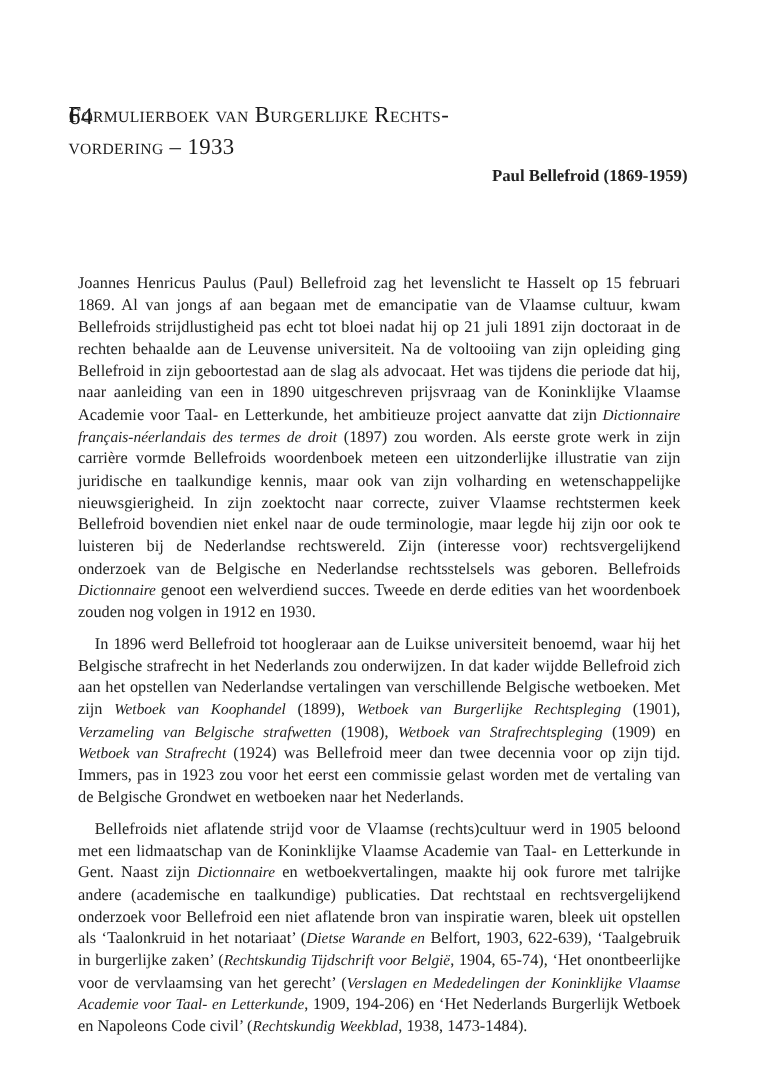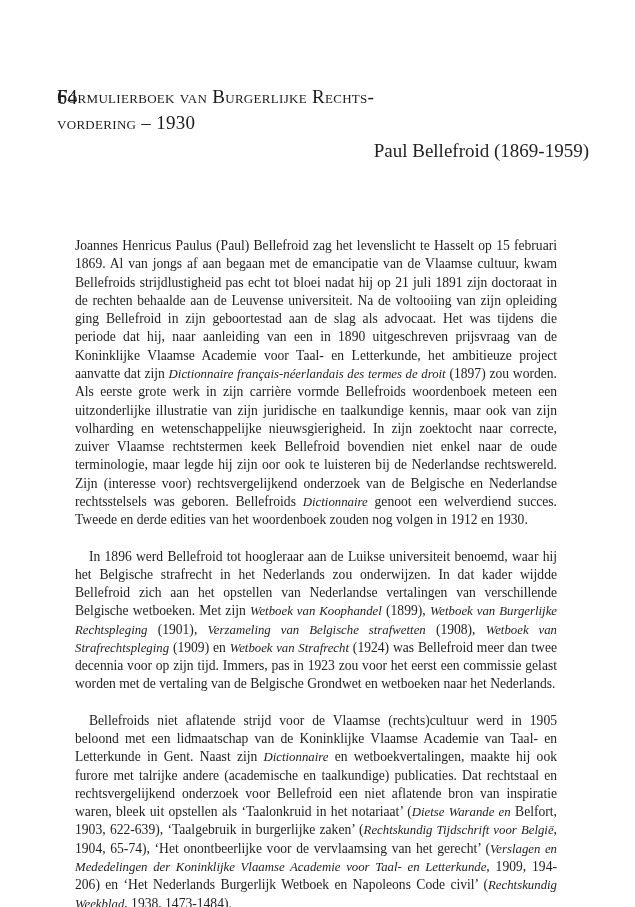--- a/index.html
+++ b/index.html
@@ -6,41 +6,41 @@
     body { width: 635px; height: 907px; position: relative; overflow: hidden; color: #1f1f1f; }
     .heading {
       position: absolute; left: 57px; top: 84px; width: 520px;
       font-family: "Liberation Serif", "DejaVu Serif", serif;
       font-size: 19px; line-height: 26px; letter-spacing: 0.3px;
       font-variant: small-caps; color: #1a1a1a;
     }
     .heading .num { position: absolute; left: 0; top: 0; font-variant: normal; font-size: 20px; }
     .heading .title { display: block; }
     .author {
-      position: absolute; right: 46px; top: 140px;
+      position: absolute; right: 62px; top: 140px;
       font-family: "Liberation Serif", "DejaVu Serif", serif;
-      font-size: 19px; color: #222;
+      font-size: 14px; color: #222; font-weight: bold;
     }
     .body {
       position: absolute; left: 57px; top: 219px; width: 518px;
       font-family: "Liberation Serif", "DejaVu Serif", serif;
       font-size: 13.6px; line-height: 18.28px; color: #222;
       text-align: justify;
     }
-    .body p { margin: 18px; }
+    .body p { margin: 8px; }
     .body p.indent { text-indent: 14px; }
     .body i { font-style: italic; font-size: 12.8px; }
   </style>
 </head>
 <body>
 
 <div class="heading">
   <span class="num">64</span>
   <span class="title">Formulierboek van Burgerlijke Rechts-</span>
-  <span class="title">vordering – 1930</span>
+  <span class="title">vordering – 1933</span>
 </div>
 
 <div class="author">Paul Bellefroid (1869-1959)</div>
 
 <div class="body">
   <p><span>Joannes Henricus Paulus (Paul) Bellefroid zag het levenslicht te Hasselt op 15 februari 1869. Al van jongs af aan begaan met de emancipatie van de Vlaamse cultuur, kwam Bellefroids strijdlustigheid pas echt tot bloei nadat hij op 21 juli 1891 zijn doctoraat in de rechten behaalde aan de Leuvense universiteit. Na de voltooiing van zijn opleiding ging Bellefroid in zijn geboortestad aan de slag als advocaat. Het was tijdens die periode dat hij, naar aanleiding van een in 1890 uitgeschreven prijsvraag van de Koninklijke Vlaamse Academie voor Taal- en Letterkunde, het ambitieuze project aanvatte dat zijn </span><i>Dictionnaire français-néerlandais des termes de droit</i><span> (1897) zou worden. Als eerste grote werk in zijn carrière vormde Bellefroids woordenboek meteen een uitzonderlijke illustratie van zijn juridische en taalkundige kennis, maar ook van zijn volharding en wetenschappelijke nieuwsgierigheid. In zijn zoektocht naar correcte, zuiver Vlaamse rechtstermen keek Bellefroid bovendien niet enkel naar de oude terminologie, maar legde hij zijn oor ook te luisteren bij de Nederlandse rechtswereld. Zijn (interesse voor) rechtsvergelijkend onderzoek van de Belgische en Nederlandse rechtsstelsels was geboren. Bellefroids </span><i>Dictionnaire</i><span> genoot een welverdiend succes. Tweede en derde edities van het woordenboek zouden nog volgen in 1912 en 1930.</span></p>
   <p class="indent"><span>In 1896 werd Bellefroid tot hoogleraar aan de Luikse universiteit benoemd, waar hij het Belgische strafrecht in het Nederlands zou onderwijzen. In dat kader wijdde Bellefroid zich aan het opstellen van Nederlandse vertalingen van verschillende Belgische wetboeken. Met zijn </span><i>Wetboek van Koophandel</i><span> (1899), </span><i>Wetboek van Burgerlijke Rechtspleging</i><span> (1901), </span><i>Verzameling van Belgische strafwetten</i><span> (1908), </span><i>Wetboek van Strafrechtspleging</i><span> (1909) en </span><i>Wetboek van Strafrecht</i><span> (1924) was Bellefroid meer dan twee decennia voor op zijn tijd. Immers, pas in 1923 zou voor het eerst een commissie gelast worden met de vertaling van de Belgische Grondwet en wetboeken naar het Nederlands.</span></p>
   <p class="indent"><span>Bellefroids niet aflatende strijd voor de Vlaamse (rechts)cultuur werd in 1905 beloond met een lidmaatschap van de Koninklijke Vlaamse Academie van Taal- en Letterkunde in Gent. Naast zijn </span><i>Dictionnaire</i><span> en wetboekvertalingen, maakte hij ook furore met talrijke andere (academische en taalkundige) publicaties. Dat rechtstaal en rechtsvergelijkend onderzoek voor Bellefroid een niet aflatende bron van inspiratie waren, bleek uit opstellen als ‘Taalonkruid in het notariaat’ (</span><i>Dietse Warande en</i><span> Belfort, 1903, 622-639), ‘Taalgebruik in burgerlijke zaken’ (</span><i>Rechtskundig Tijdschrift voor België</i><span>, 1904, 65-74), ‘Het onontbeerlijke voor de vervlaamsing van het gerecht’ (</span><i>Verslagen en Mededelingen der Koninklijke Vlaamse Academie voor Taal- en Letterkunde</i><span>, 1909, 194-206) en ‘Het Nederlands Burgerlijk Wetboek en Napoleons Code civil’ (</span><i>Rechtskundig Weekblad</i><span>, 1938, 1473-1484).</span></p>
 </div>
 

